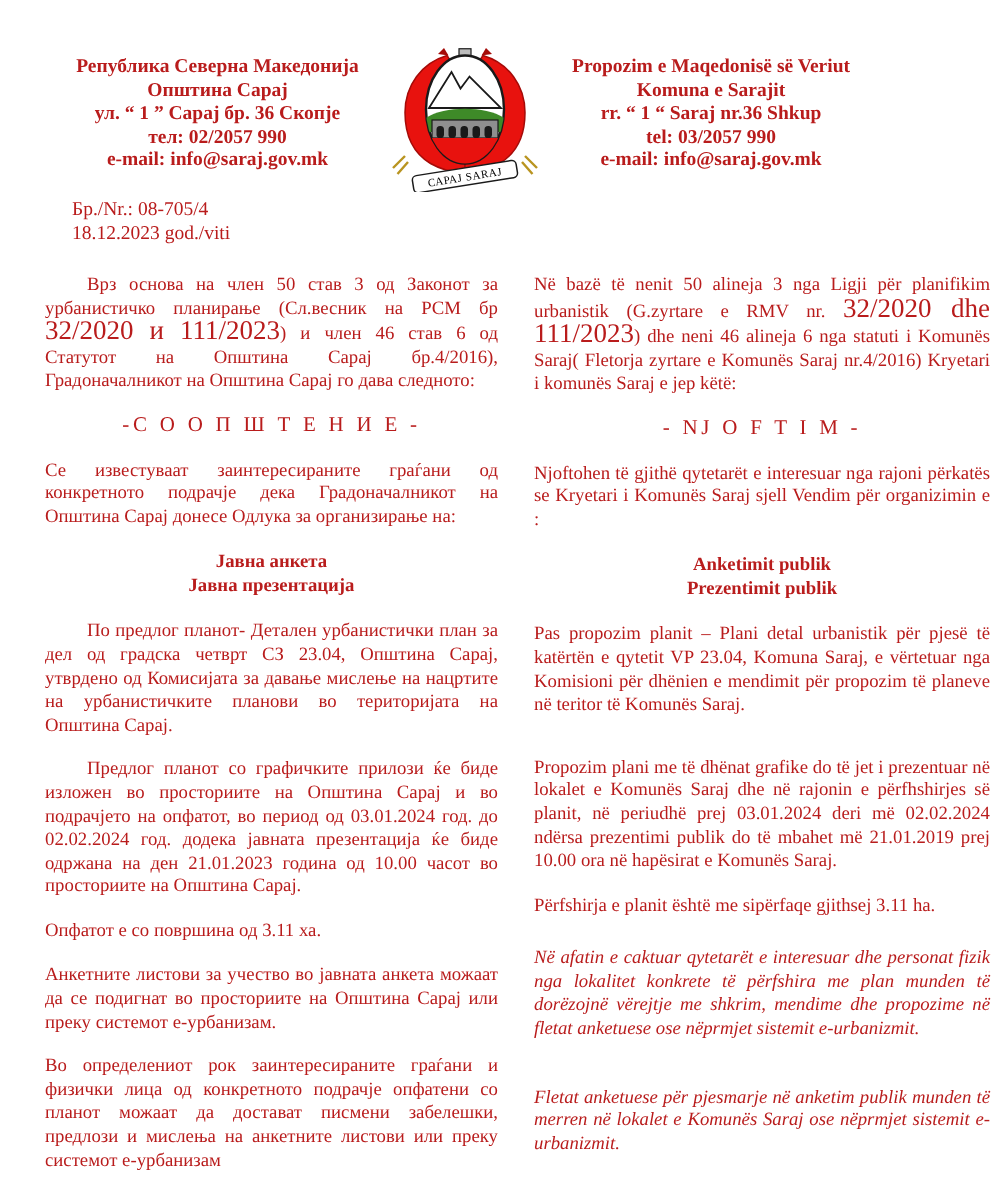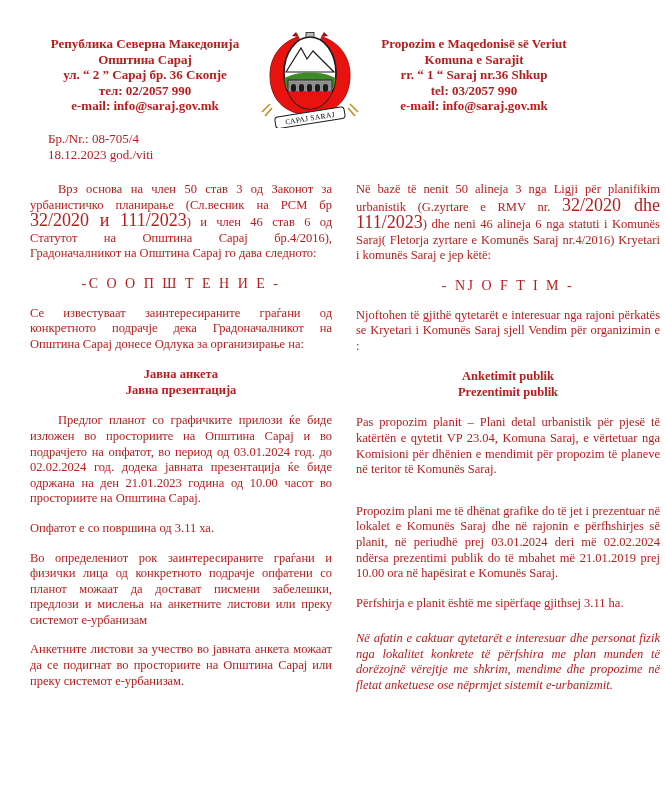--- a/index.html
+++ b/index.html
@@ -33,21 +33,21 @@
   .mb-xxl { margin-bottom:30px !important;font-family:Liberation Serif, serif; }
 </style>
 </head>
 <body>
 
 <div class="page">
 
   <div class="hdr-block hdr-left">
     <div>Република Северна Македонија</div>
     <div>Општина Сарај</div>
-    <div>ул. “ 2 ” Сарај бр. 36 Скопје</div>
+    <div>ул. “ 1 ” Сарај бр. 36 Скопје</div>
     <div>тел: 02/2057 990</div>
     <div>e-mail: info@saraj.gov.mk</div>
   </div>
 
   <svg class="emblem" viewBox="0 0 104 98" xmlns="http://www.w3.org/2000/svg">
 
     <path d="M34,6 l4,-4 l3,5 z" fill="#a50b08"></path>
     <path d="M70,6 l-4,-4 l-3,5 z" fill="#a50b08"></path>
     <g stroke="#b99420" stroke-width="1.6">
       <line x1="12" y1="74" x2="4" y2="82"></line>
@@ -106,33 +106,35 @@
   </div>
 
   <div class="col col-left">
     <p class="indent"><span>Врз основа на член 50 став 3 од Законот за урбанистичко планирање (Сл.весник на РСМ бр </span><span class="law-sans">32/2020 и 111/2023</span><span>) и член 46 став 6 од Статутот на Општина Сарај бр.4/2016), Градоначалникот на Општина Сарај го дава следното:</span></p>
     <p class="announce">-С О О П Ш Т Е Н И Е -</p>
     <p>Се известуваат заинтересираните граѓани од конкретното подрачје дека Градоначалникот на Општина Сарај донесе Одлука за организирање на:</p>
     <p class="subject">
       <span>Јавна анкета</span><br>
       <span>Јавна презентација</span>
     </p>
+    <p class="indent">По предлог планот- Детален урбанистички план за дел од градска четврт СЗ 23.04, Општина Сарај, утврдено од Комисијата за давање мислење на нацртите на урбанистичките планови во територијата на Општина Сарај.</p>
     <p class="indent">Предлог планот со графичките прилози ќе биде изложен во просториите на Општина Сарај и во подрачјето на опфатот, во период од 03.01.2024 год. до 02.02.2024 год.  додека јавната презентација ќе биде одржана на ден 21.01.2023 година од 10.00 часот во просториите на Општина Сарај.</p>
     <p>Опфатот е со површина од  3.11 ха.</p>
+    <p>Анкетните листови за учество во јавната анкета можаат да се подигнат во просториите на Општина Сарај или преку системот е-урбанизам.</p>
     <p>Во определениот рок заинтересираните граѓани и физички лица од конкретното подрачје опфатени со планот можаат да достават писмени забелешки, предлози и мислења на анкетните листови или преку системот е-урбанизам</p>
-    <p>Анкетните листови за учество во јавната анкета можаат да се подигнат во просториите на Општина Сарај или преку системот е-урбанизам.</p>
   </div>
 
   <div class="col col-right">
     <p><span>Në bazë të nenit 50 alineja 3 nga Ligji për planifikim urbanistik (G.zyrtare e RMV nr. </span><span class="law-sans">32/2020 dhe 111/2023</span><span>) dhe neni 46 alineja 6 nga statuti i Komunës Saraj( Fletorja zyrtare e Komunës Saraj nr.4/2016) Kryetari i komunës Saraj e jep këtë:</span></p>
     <p class="announce">- NJ O F T I M -</p>
     <p>Njoftohen të gjithë qytetarët e interesuar nga rajoni përkatës se Kryetari i Komunës Saraj sjell Vendim për organizimin e :</p>
     <p class="subject">
       <span>Anketimit publik</span><br>
       <span>Prezentimit publik</span>
     </p>
     <p class="mb-lg">Pas propozim planit – Plani detal urbanistik për pjesë të katërtën e qytetit VP 23.04, Komuna Saraj, e vërtetuar nga Komisioni për dhënien e mendimit për propozim të planeve në teritor të Komunës Saraj.</p>
     <p>Propozim plani me të dhënat grafike do të jet i prezentuar në lokalet e Komunës Saraj dhe në rajonin e përfhshirjes së planit, në periudhë prej 03.01.2024 deri më 02.02.2024 ndërsa prezentimi publik do të mbahet më 21.01.2019 prej 10.00  ora në hapësirat e Komunës Saraj.</p>
     <p class="mb-xl">Përfshirja e planit është me sipërfaqe gjithsej 3.11 ha.</p>
     <p class="italic-p mb-xxl">Në afatin e caktuar qytetarët e interesuar dhe personat fizik nga lokalitet konkrete të përfshira me plan munden të dorëzojnë vërejtje me shkrim, mendime dhe propozime në fletat anketuese ose nëprmjet sistemit e-urbanizmit.</p>
+    <p class="italic-p">Fletat anketuese për pjesmarje në anketim publik munden të merren në lokalet e Komunës Saraj ose nëprmjet sistemit e-urbanizmit.</p>
   </div>
 
 </div>
 
 </body></html>

